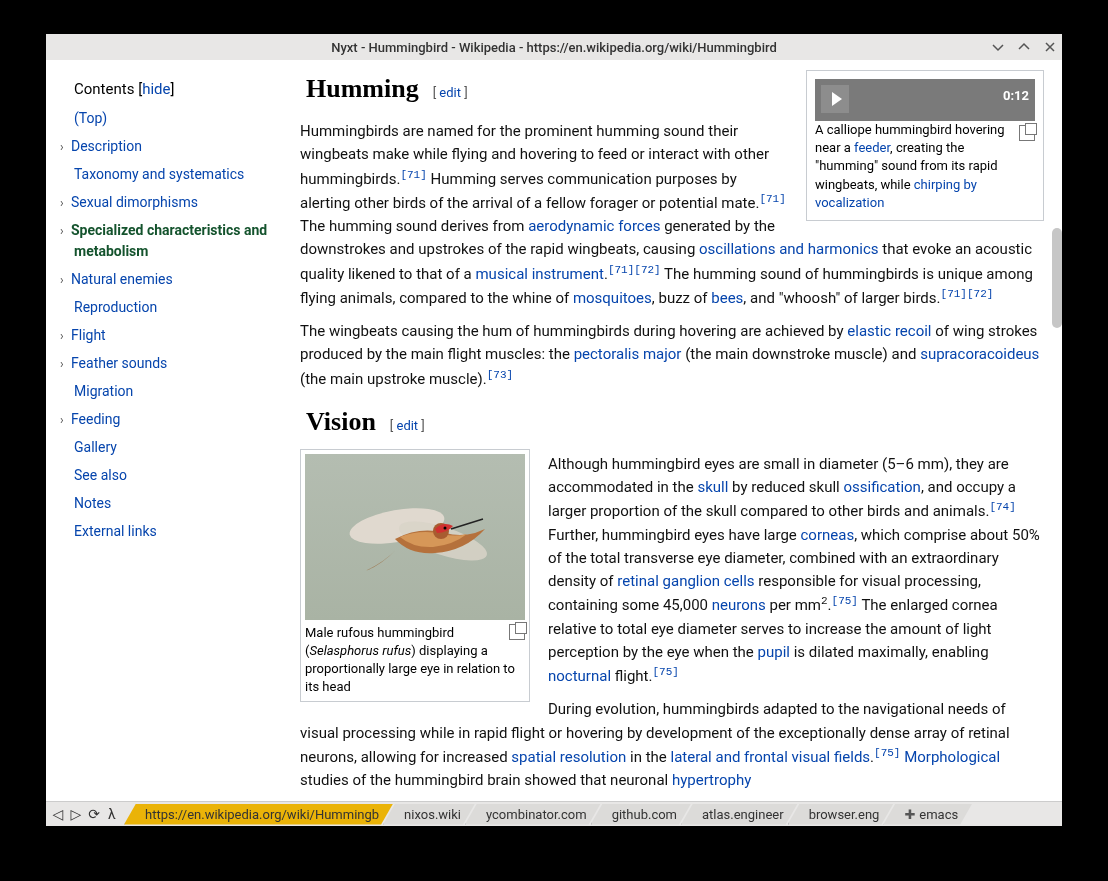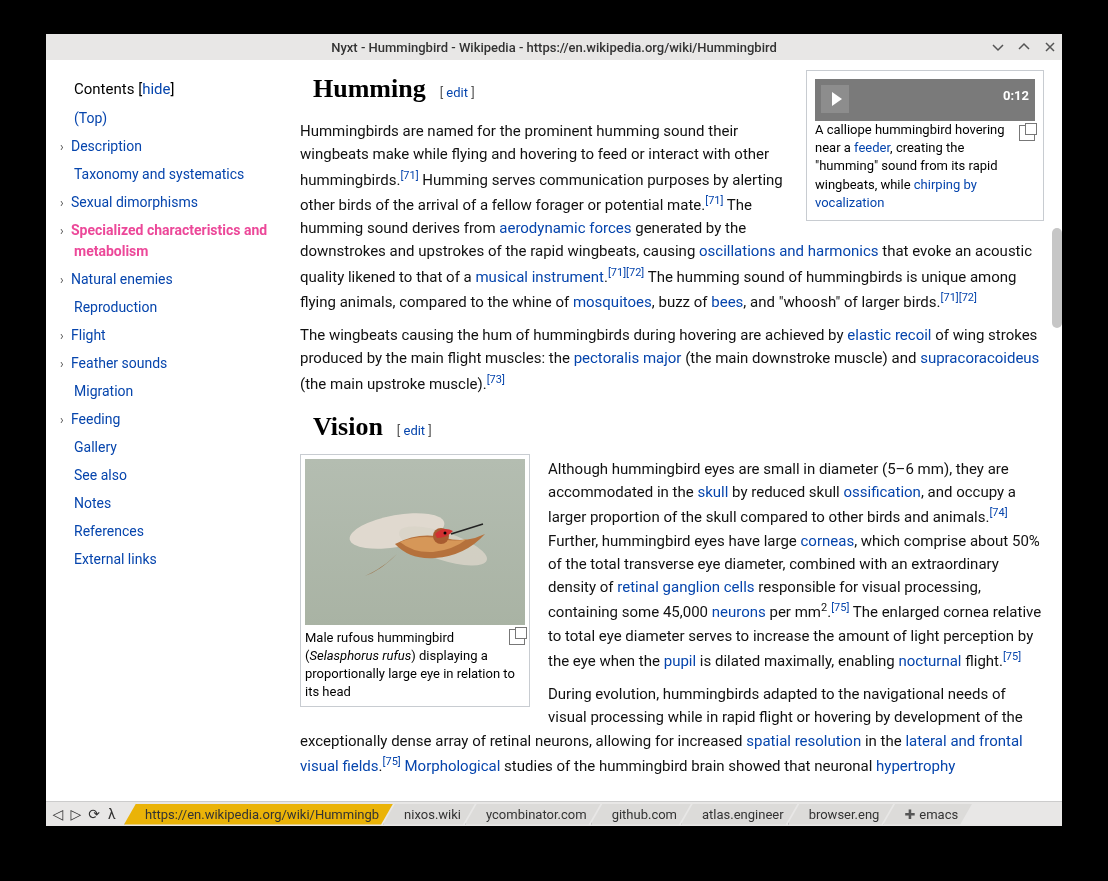--- a/index.html
+++ b/index.html
@@ -44,27 +44,27 @@
 .toc li { margin: 7px 0; }
 .toc a { color: #0645ad; text-decoration: none; cursor: pointer; }
 .toc .chev { display:inline-block; width:11px; color:#555; font-size:12px; margin-left:-14px; }
 .toc .active { font-weight: 700; color: #000; }
 
 .article {
   flex: 1; padding: 8px 18px 20px 16px; overflow-y: auto; position: relative;
 }
 .article h2 {
   font-family: Georgia, serif; font-size: 26px; font-weight: 700;
-  margin: 6px 0 6px 13px; display:inline-block;
+  margin: 6px 0 6px 6px; display:inline-block;
 }
 .editlink { font-size: 13px; color:#555; margin-left:10px; }
 .editlink a { color:#0645ad; text-decoration:none; cursor:pointer; }
 .article p { font-size: 15px; line-height: 1.55; margin: 10px 0; color:#111; }
 .article a { color:#0645ad; text-decoration:none; cursor:pointer; }
-sup { font-size: 11px; color:#0645ad; }
+sup { font-size: 11px; color:#0645ad;font-family:Liberation Mono, monospace; }
 
 .vidbox {
   float: right; width: 220px; border: 1px solid #c8ccd1;
   margin: 2px 0 10px 16px; padding: 8px; font-size: 13px; line-height:1.4;
 }
 .vidbox .thumb {
   width: 100%; height: 42px; background: #7a7a7a; position: relative;
 }
 .vidbox .play {
   position:absolute; left:6px; top:6px; width:28px; height:28px;
@@ -157,31 +157,30 @@
       <aside class="sidebar">
         <div class="contents-heading">
           <span>Contents</span>
           <span> [</span><span class="toggle">hide</span><span>]</span>
         </div>
         <ul class="toc" id="toc-list">
             <li><a>(Top)</a></li>
             <li><span class="chev">›</span><a>Description</a></li>
             <li><a>Taxonomy and systematics</a></li>
             <li><span class="chev">›</span><a>Sexual dimorphisms</a></li>
-            <li><span class="chev">›</span><a class="active" style="color: #ec4899;">Specialized characteristics and metabolism</a></li>
+            <li><span class="chev">›</span><a class="active" style="color: #14532d;">Specialized characteristics and metabolism</a></li>
             <li><span class="chev">›</span><a>Natural enemies</a></li>
             <li><a>Reproduction</a></li>
             <li><span class="chev">›</span><a>Flight</a></li>
             <li><span class="chev">›</span><a>Feather sounds</a></li>
             <li><a>Migration</a></li>
             <li><span class="chev">›</span><a>Feeding</a></li>
             <li><a>Gallery</a></li>
             <li><a>See also</a></li>
             <li><a>Notes</a></li>
-            <li><a>References</a></li>
             <li><a>External links</a></li>
           </ul>
       </aside>
 
       <main class="article">
         
         <h2>Humming</h2>
         <span class="editlink">[ <a>edit</a> ]</span>
 
         <div class="vidbox">

